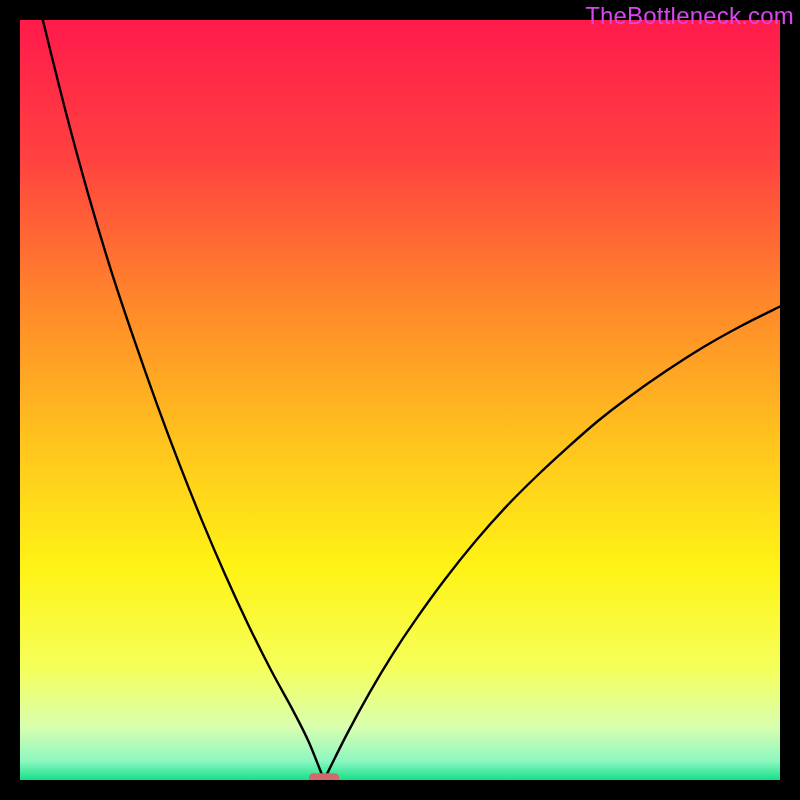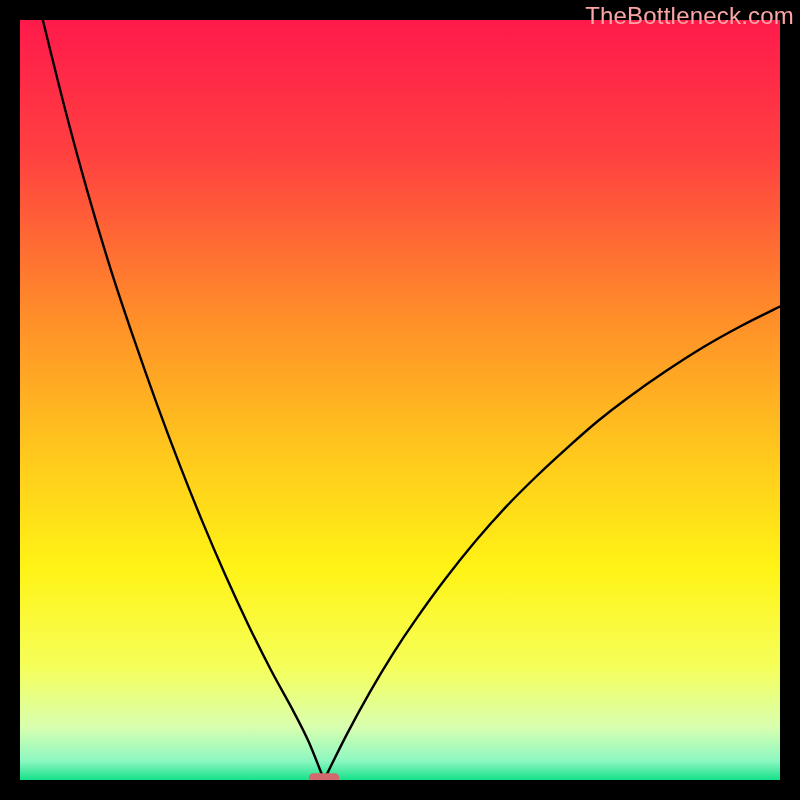--- a/index.html
+++ b/index.html
@@ -23,21 +23,21 @@
     position: absolute;
     left: 0;
     top: 0;
     width: 760px;
     height: 760px;
   }
   .watermark {
     position: absolute;
     top: 2px;
     right: 6px;
-    color: #fca5a5;
+    color: #d946ef;
     font-size: 24px;
     font-weight: 500;
     letter-spacing: 0.2px;
     user-select: none;
   }
   svg { display: block; }
 </style>
 </head>
 <body>
 

